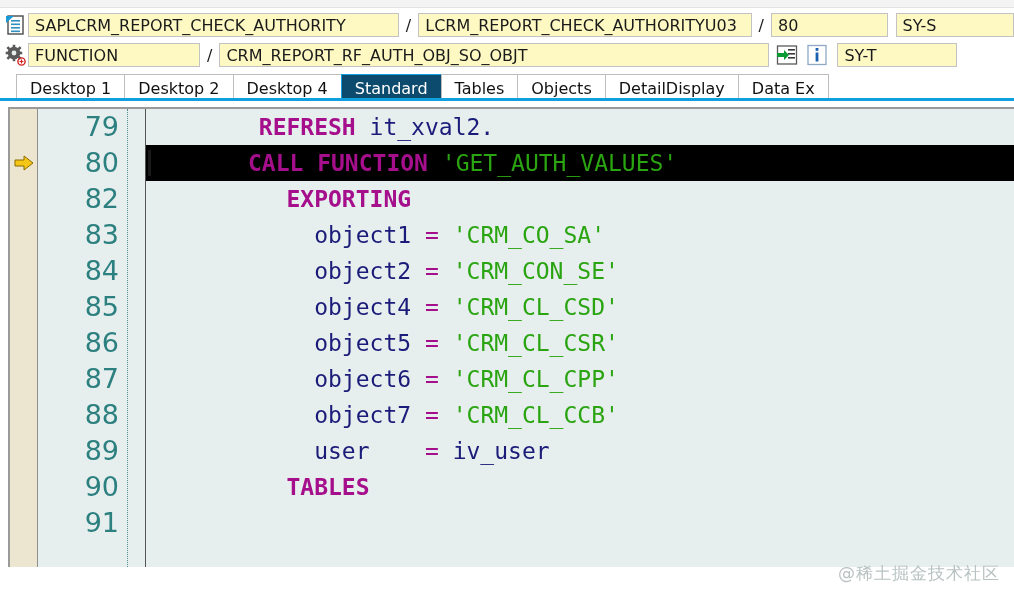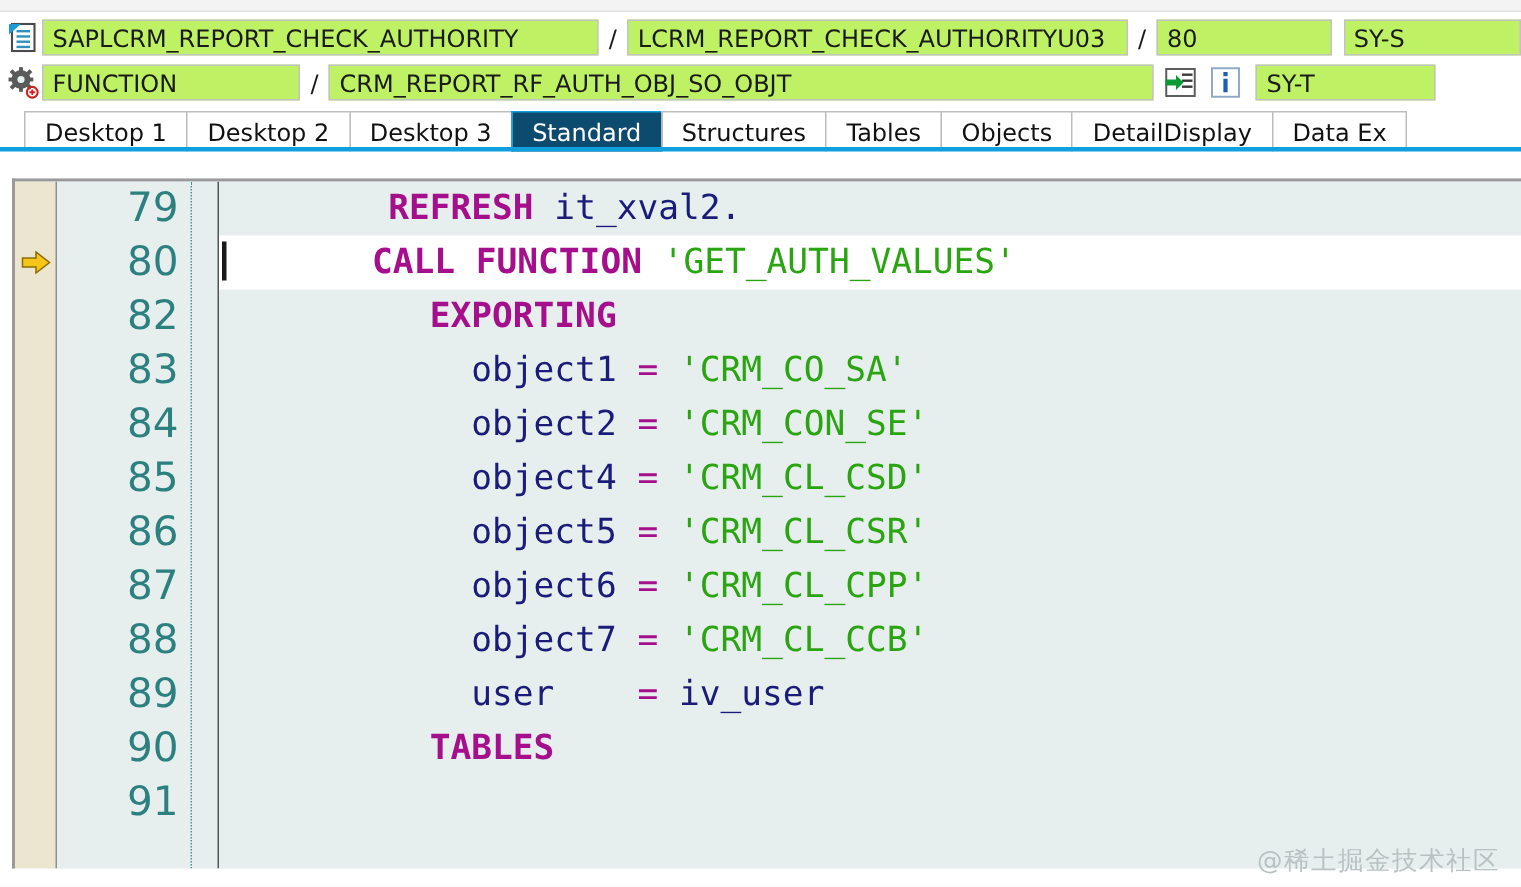--- a/index.html
+++ b/index.html
@@ -38,21 +38,21 @@
   .bc-icon {
     width: 26px;
     min-width: 26px;
     height: 26px;
     display: flex;
     align-items: center;
     justify-content: center;
     margin-left: 2px;
   }
   .bc-field {
-    background: #bef264;
+    background: #fef9c3;
     border: 1px solid #c3c3c3;
     height: 24px;
     line-height: 24px;
     box-sizing: border-box;
     font-family: "DejaVu Sans", sans-serif;
     font-size: 16px;
     color: #1a1a1a;
     padding: 0 6px;
     white-space: nowrap;
     overflow: hidden;
@@ -121,21 +121,21 @@
     left: 0;
     right: 0;
     bottom: 0;
     height: 3px;
     background: #10a0e0;
   }
 
   
   #code-panel {
     position: relative;
-    margin: 18px 0 0 8px;
+    margin: 6px 0 0 8px;
     width: 1006px;
     height: 460px;
     background: #e7eeee;
     border-top: 2px solid #9a9a9a;
     border-left: 2px solid #9a9a9a;
     box-sizing: border-box;
     overflow: hidden;
     display: flex;
   }
 
@@ -186,21 +186,21 @@
     justify-content: center;
   }
   .code-row {
     font-family: "DejaVu Sans Mono", monospace;
     font-size: 23px;
     white-space: pre;
     padding-left: 2px;
     color: #1b1b7a;
   }
   .code-row.current {
-    background: #ffffff;
+    background: #000000;
   }
   .cursor-bar {
     display: inline-block;
     width: 3px;
     height: 26px;
     background: #1a1a1a;
     vertical-align: -5px;
     margin-right: 0px;
   }
   .kw   { color: #a50f8c; font-weight: bold; }
@@ -288,23 +288,22 @@
       </span>
     </span>
     <span class="bc-spacer"></span>
     <span class="bc-field w-sys">SY-T</span>
   </div>
 </div>
 
 <div id="tabstrip">
   <div class="tab">Desktop 1</div>
   <div class="tab">Desktop 2</div>
-  <div class="tab">Desktop 3</div>
+  <div class="tab">Desktop 4</div>
   <div class="tab active">Standard</div>
-  <div class="tab">Structures</div>
   <div class="tab">Tables</div>
   <div class="tab">Objects</div>
   <div class="tab">DetailDisplay</div>
   <div class="tab">Data Ex</div>
   <div id="tab-underline"></div>
 </div>
 
 <div id="code-panel">
   <div id="gutter-mark">
       <div class="mark-row"></div>

